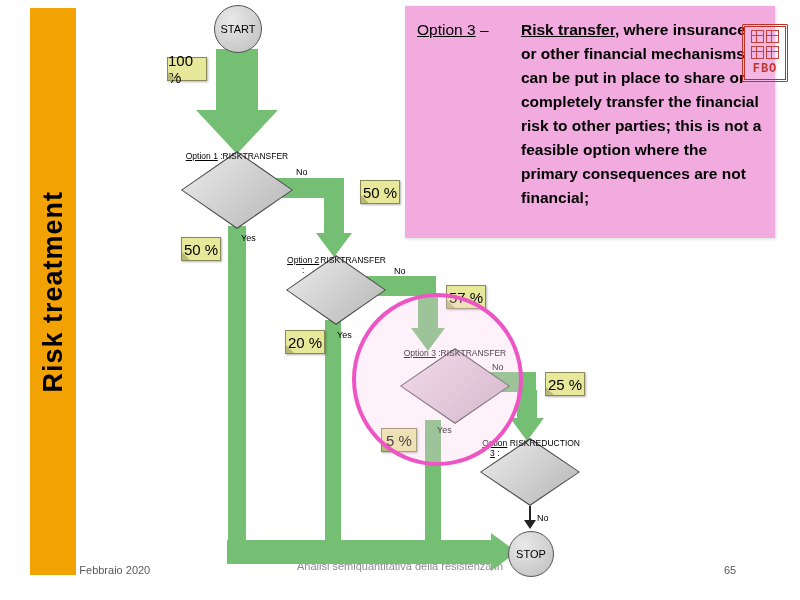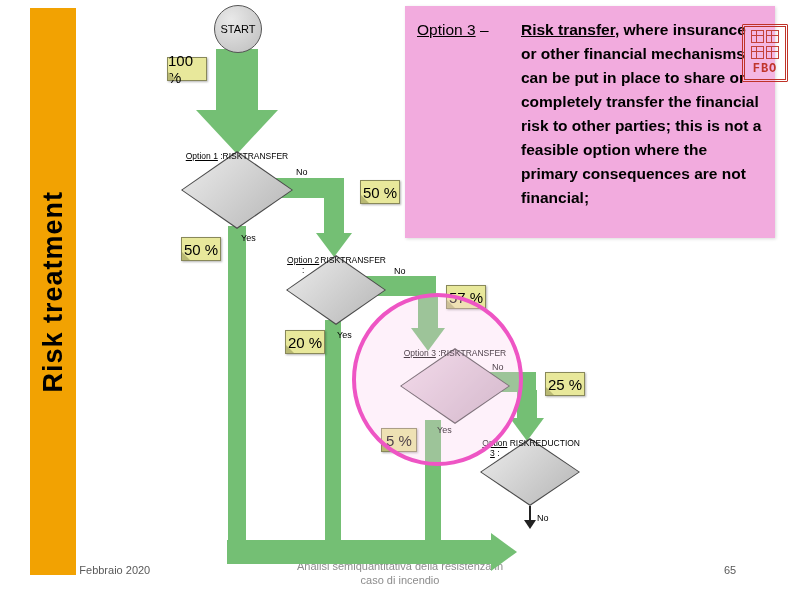--- a/index.html
+++ b/index.html
@@ -74,21 +74,20 @@
   .footer-page{position:absolute;left:724px;top:564px;font-size:11px;color:#595959;z-index:1;}
 </style>
 </head>
 <body>
 
 <div id="slide">
 
   <div class="footer-date">12 Febbraio 2020</div>
   <div class="footer-caption">
     <div>Analisi semiquantitativa della resistenza in</div>
-    <div>caso di incendio</div>
   </div>
   <div class="footer-page">65</div>
 
   <div class="side-bar">
     <div class="side-title">Risk treatment</div>
   </div>
 
   <div class="g" style="left:216px;top:49px;width:42px;height:62px"></div>
   <div class="head-down" style="left:196px;top:110px;width:82px;height:44px"></div>
 
@@ -110,20 +109,23 @@
 
   <div class="g" style="left:227px;top:540px;width:266px;height:24px"></div>
   <div class="head-right" style="left:491px;top:533px;width:26px;height:38px"></div>
 
   <div class="circle" style="left:214px;top:5px;width:46px;height:46px">
     <span>START</span>
   </div>
 
   <div class="stop-connector"></div>
   <div class="stop-arrowhead"></div>
+  <div class="circle" style="left:508px;top:531px;width:44px;height:44px">
+    <span>STOP</span>
+  </div>
 
   <div class="diamond" style="left:181px;top:151px;width:112px;height:78px">
     <div class="diamond-outer"></div>
     <div class="diamond-inner"></div>
     <div class="diamond-label">
       <div><span class="u">Option 1</span><span> :</span></div>
       <div>RISK</div>
       <div>TRANSFER</div>
     </div>
   </div>

